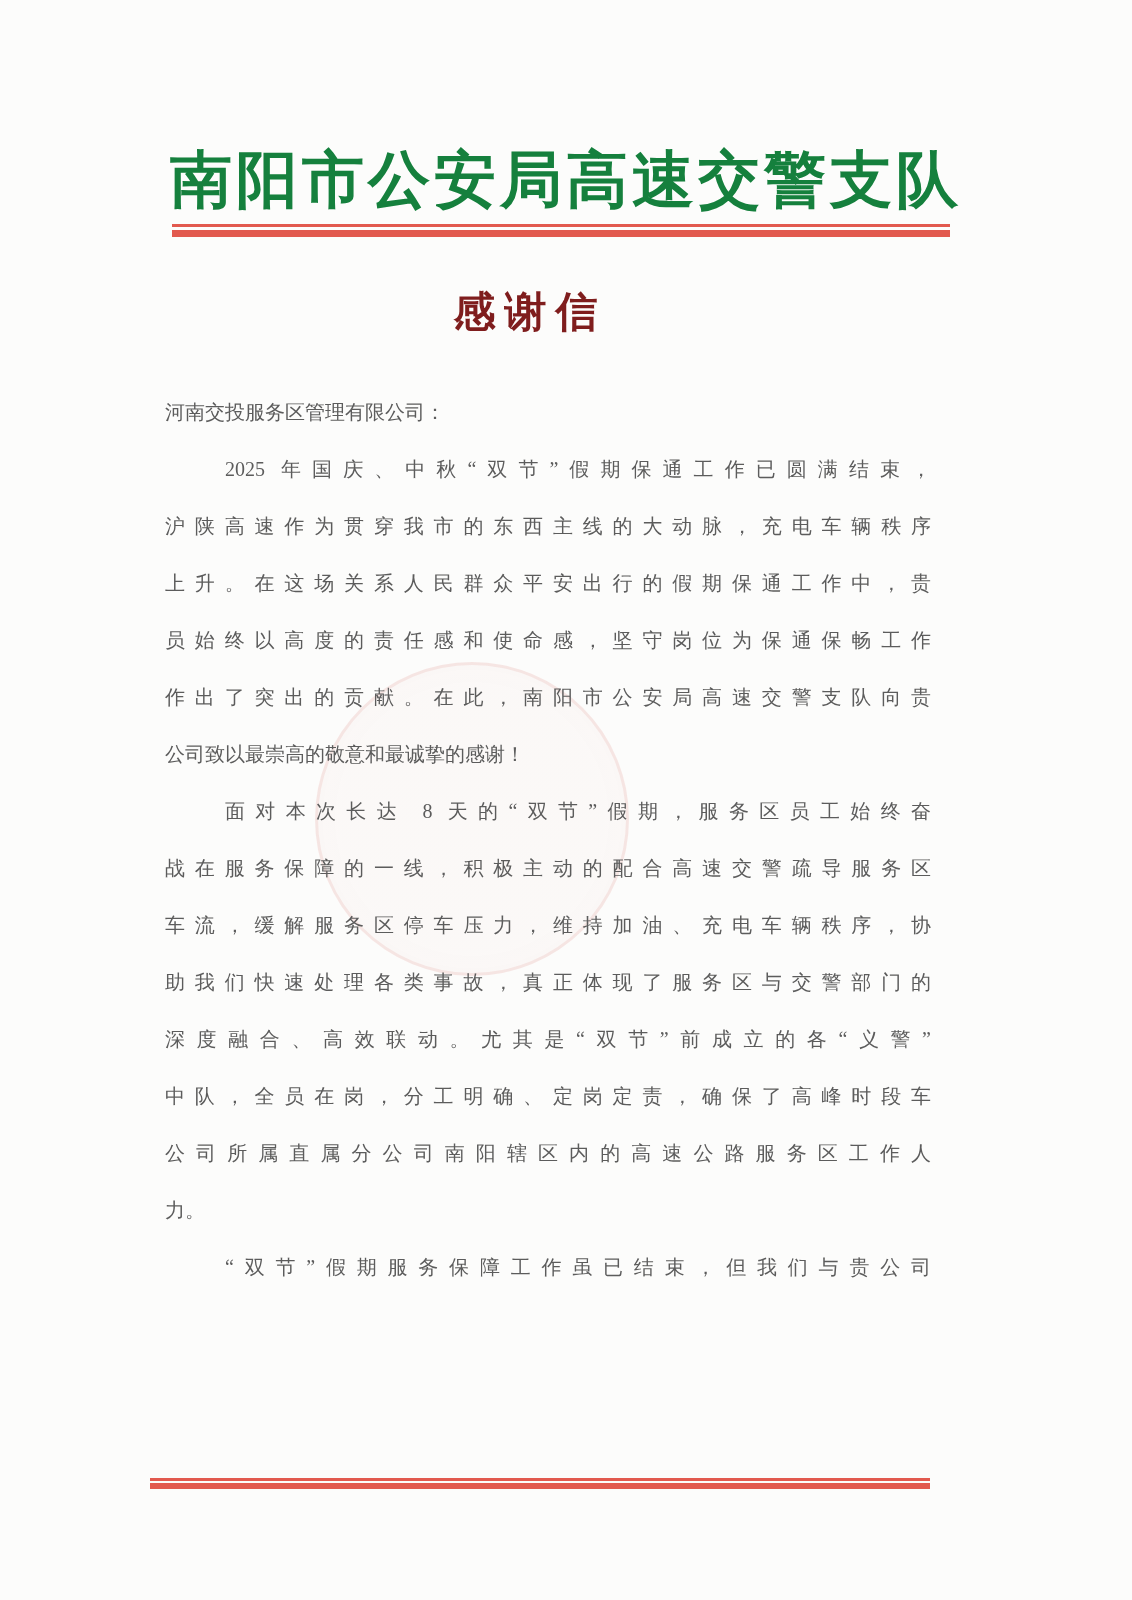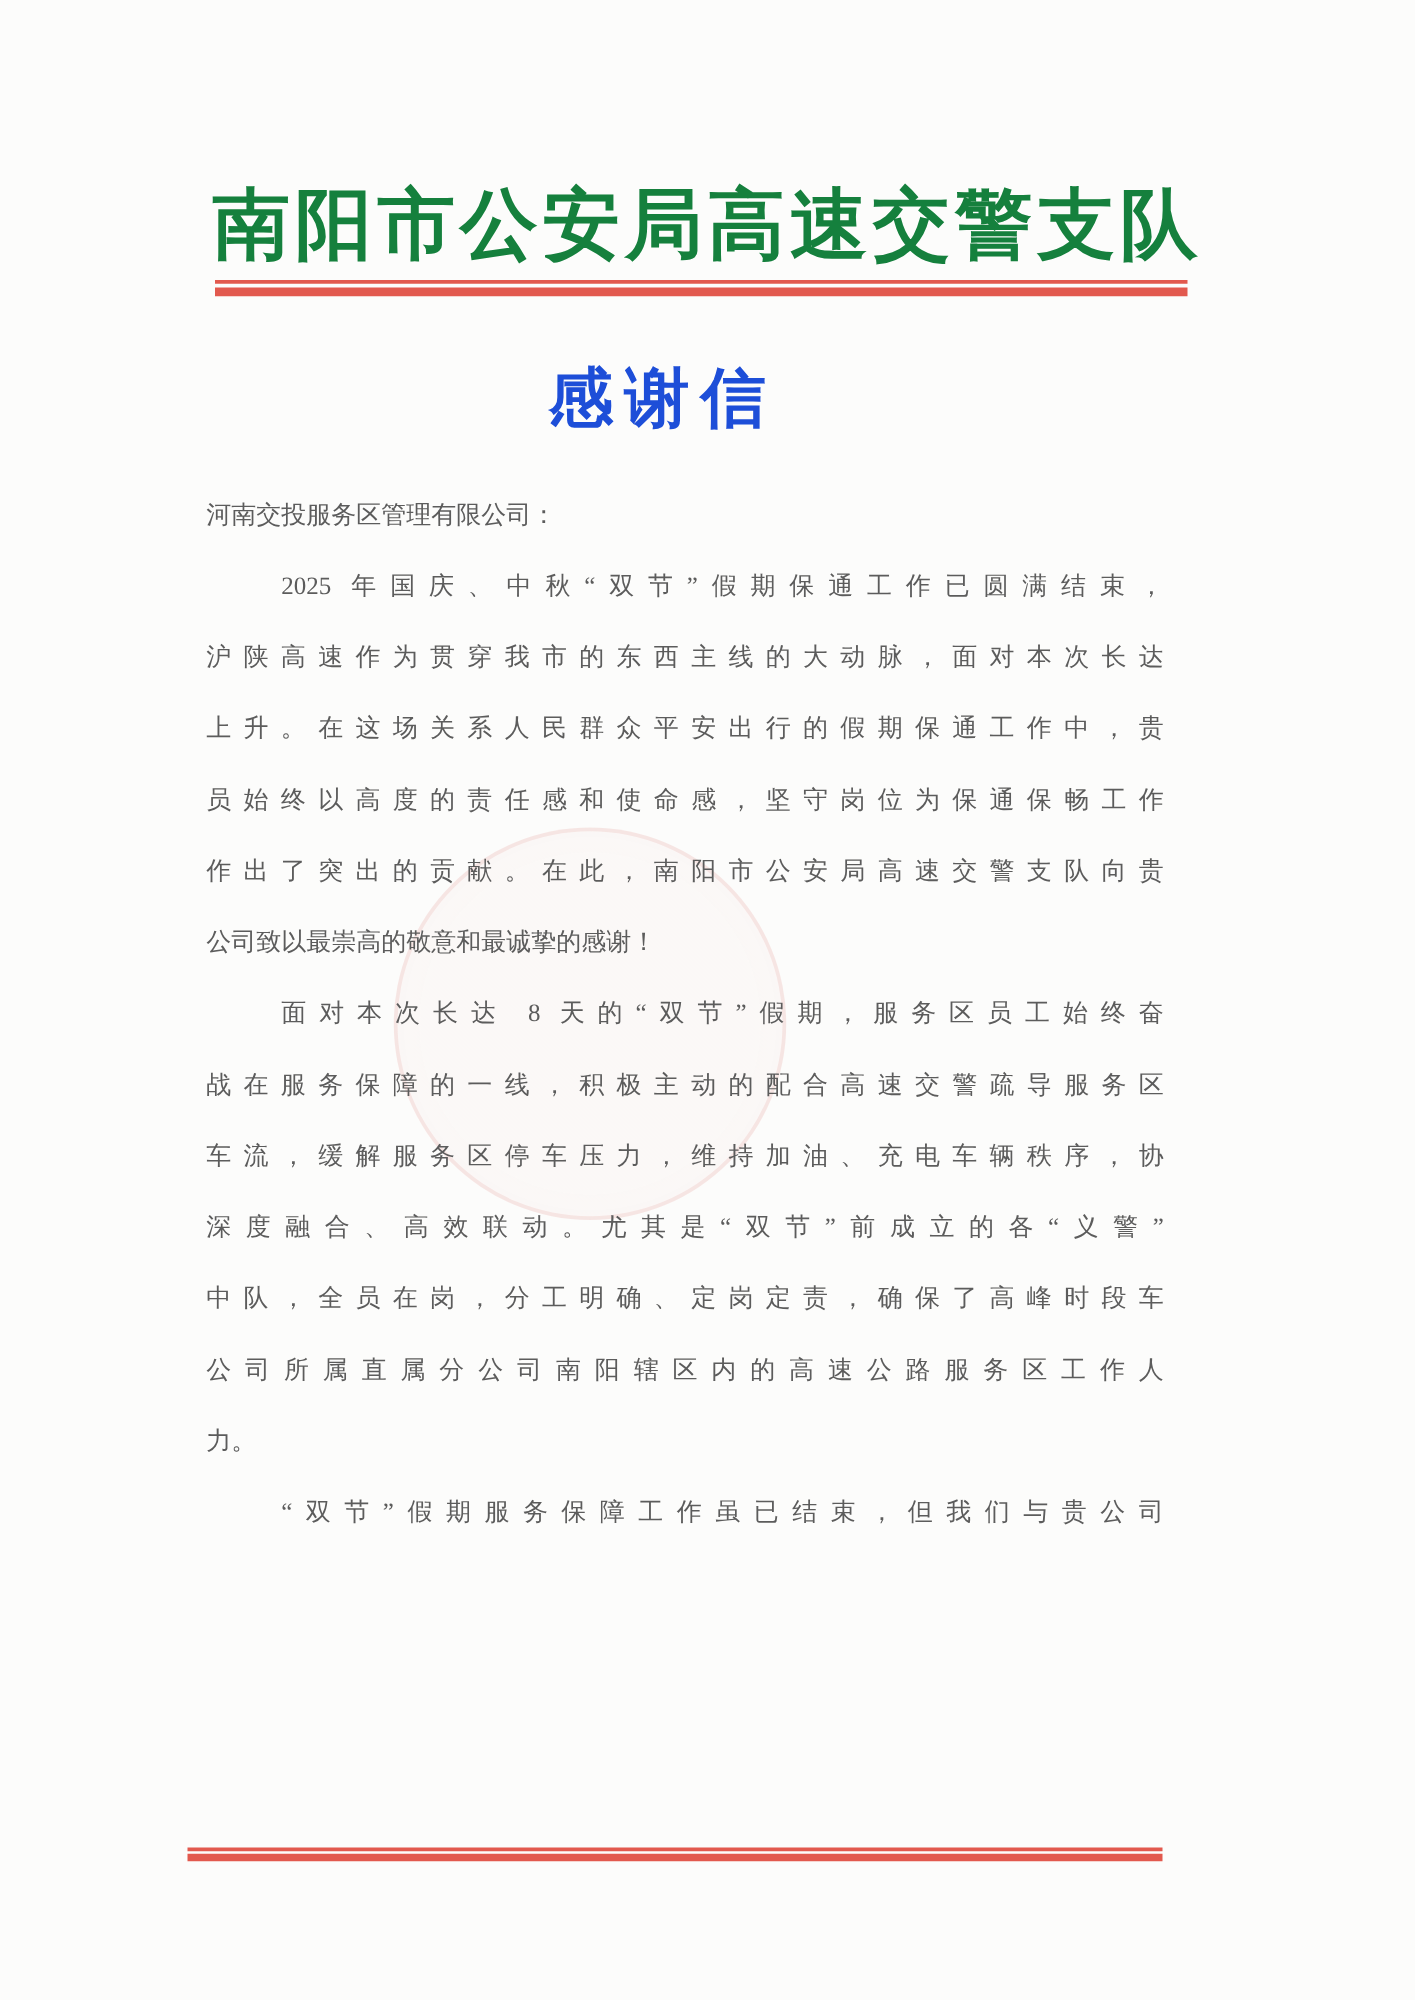--- a/index.html
+++ b/index.html
@@ -28,23 +28,23 @@
   .head-rule{position:absolute;left:172px;width:778px;}
   .head-rule .thin{height:3px;background:#e2594e;}
   .head-rule .gap{height:3px;background:transparent;}
   .head-rule .thick{height:7px;background:#e2594e;}
   .rule-top{top:224px;}
   
   .doc-title{
     position:absolute;
     left:0;top:284px;width:1060px;
     text-align:center;
-    font-size:52px;
+    font-size:42px;
     font-weight:bold;
-    color:#1d4ed8;
+    color:#7f1d1d;
     letter-spacing:9px;
   }
   
   .body-block{
     position:absolute;
     left:165px;top:384px;width:766px;
     font-size:20px;
     color:#5c5c5c;
   }
   .line{
@@ -84,28 +84,29 @@
     <div class="thick"></div>
   </div>
 
   <div class="doc-title">感谢信</div>
 
   <div class="stamp"></div>
 
   <div class="body-block">
     <div class="line para-end">河南交投服务区管理有限公司：</div>
     <div class="line indent">2025 年国庆、中秋“双节”假期保通工作已圆满结束，</div>
-    <div class="line">沪陕高速作为贯穿我市的东西主线的大动脉，面对本次长达</div>
+    <div class="line">沪陕高速作为贯穿我市的东西主线的大动脉，充电车辆秩序</div>
     <div class="line">上升。在这场关系人民群众平安出行的假期保通工作中，贵</div>
     <div class="line">员始终以高度的责任感和使命感，坚守岗位为保通保畅工作</div>
     <div class="line">作出了突出的贡献。在此，南阳市公安局高速交警支队向贵</div>
     <div class="line para-end">公司致以最崇高的敬意和最诚挚的感谢！</div>
     <div class="line indent">面对本次长达 8 天的“双节”假期，服务区员工始终奋</div>
     <div class="line">战在服务保障的一线，积极主动的配合高速交警疏导服务区</div>
     <div class="line">车流，缓解服务区停车压力，维持加油、充电车辆秩序，协</div>
+    <div class="line">助我们快速处理各类事故，真正体现了服务区与交警部门的</div>
     <div class="line">深度融合、高效联动。尤其是“双节”前成立的各“义警”</div>
     <div class="line">中队，全员在岗，分工明确、定岗定责，确保了高峰时段车</div>
     <div class="line">公司所属直属分公司南阳辖区内的高速公路服务区工作人</div>
     <div class="line para-end">力。</div>
     <div class="line indent">“双节”假期服务保障工作虽已结束，但我们与贵公司</div>
   </div>
 
   <div class="foot-rule">
     <div class="thin"></div>
     <div class="gap"></div>

